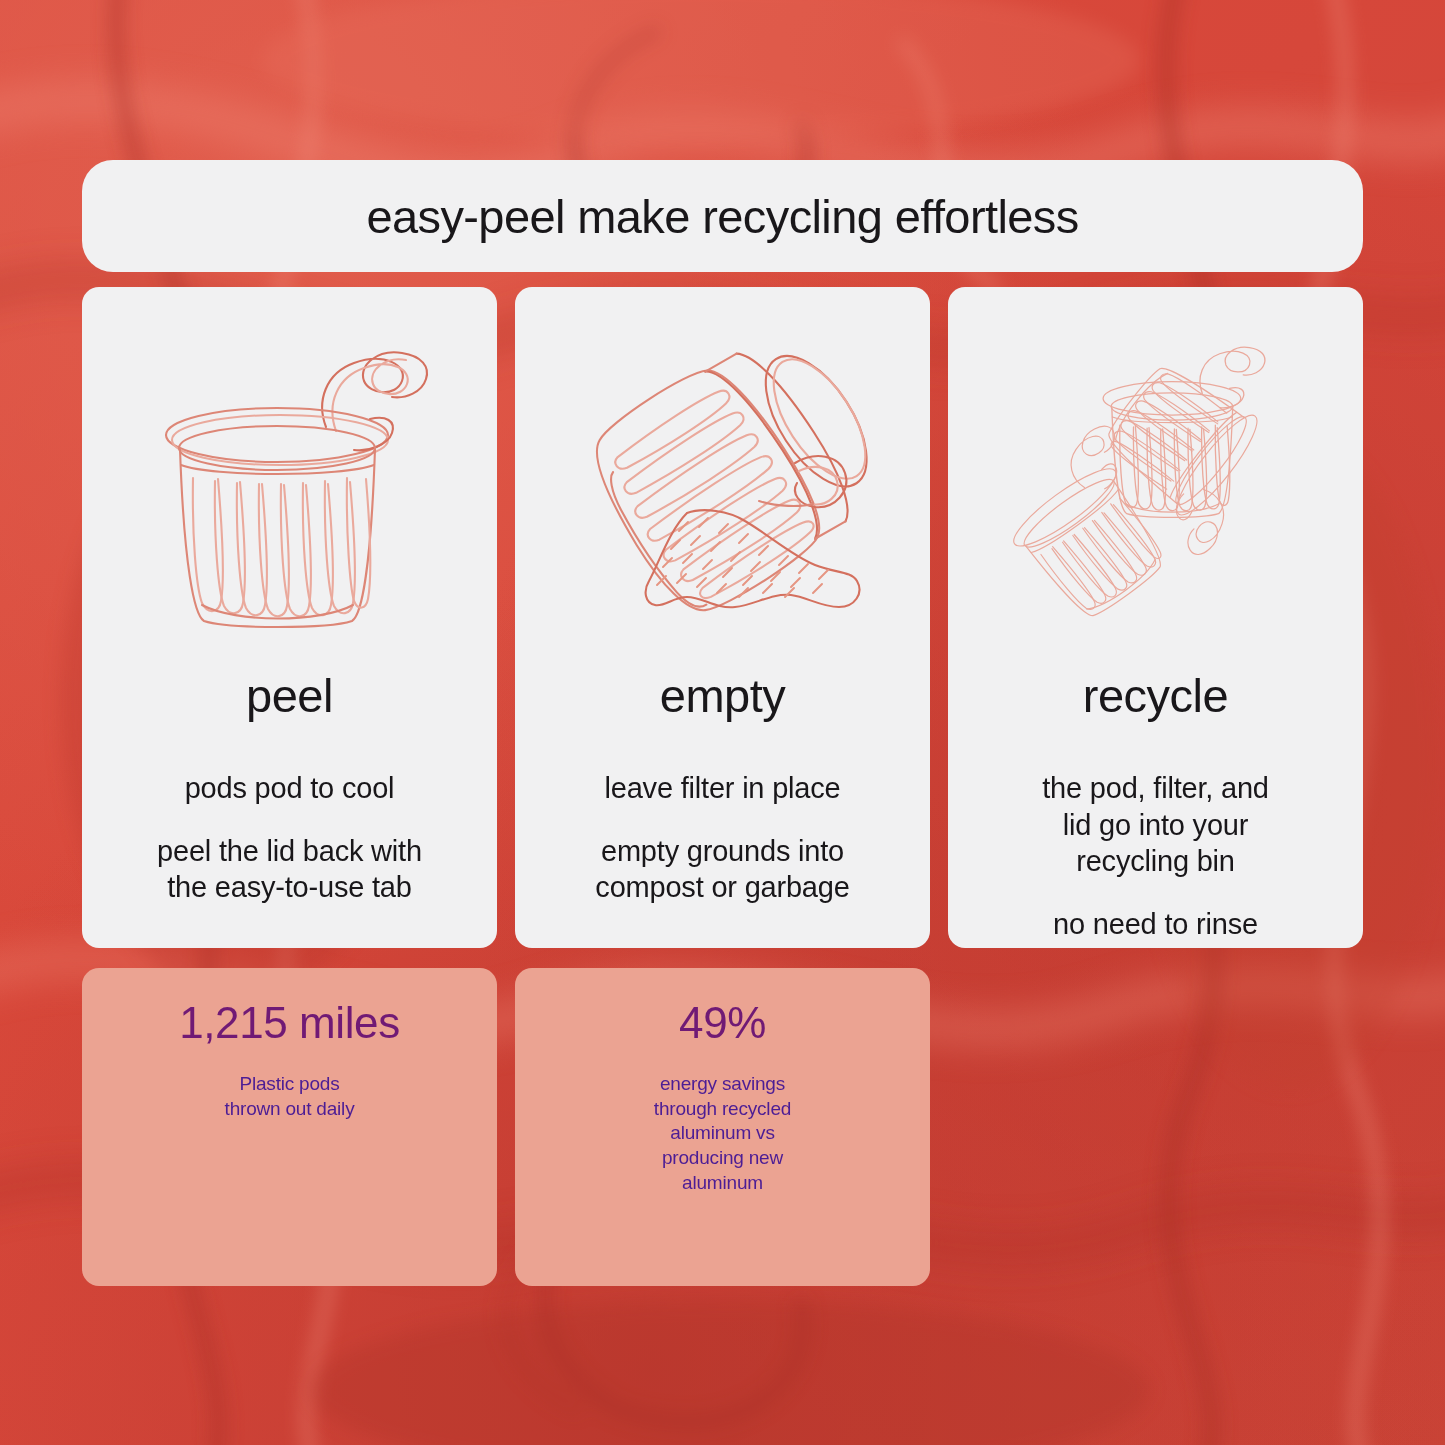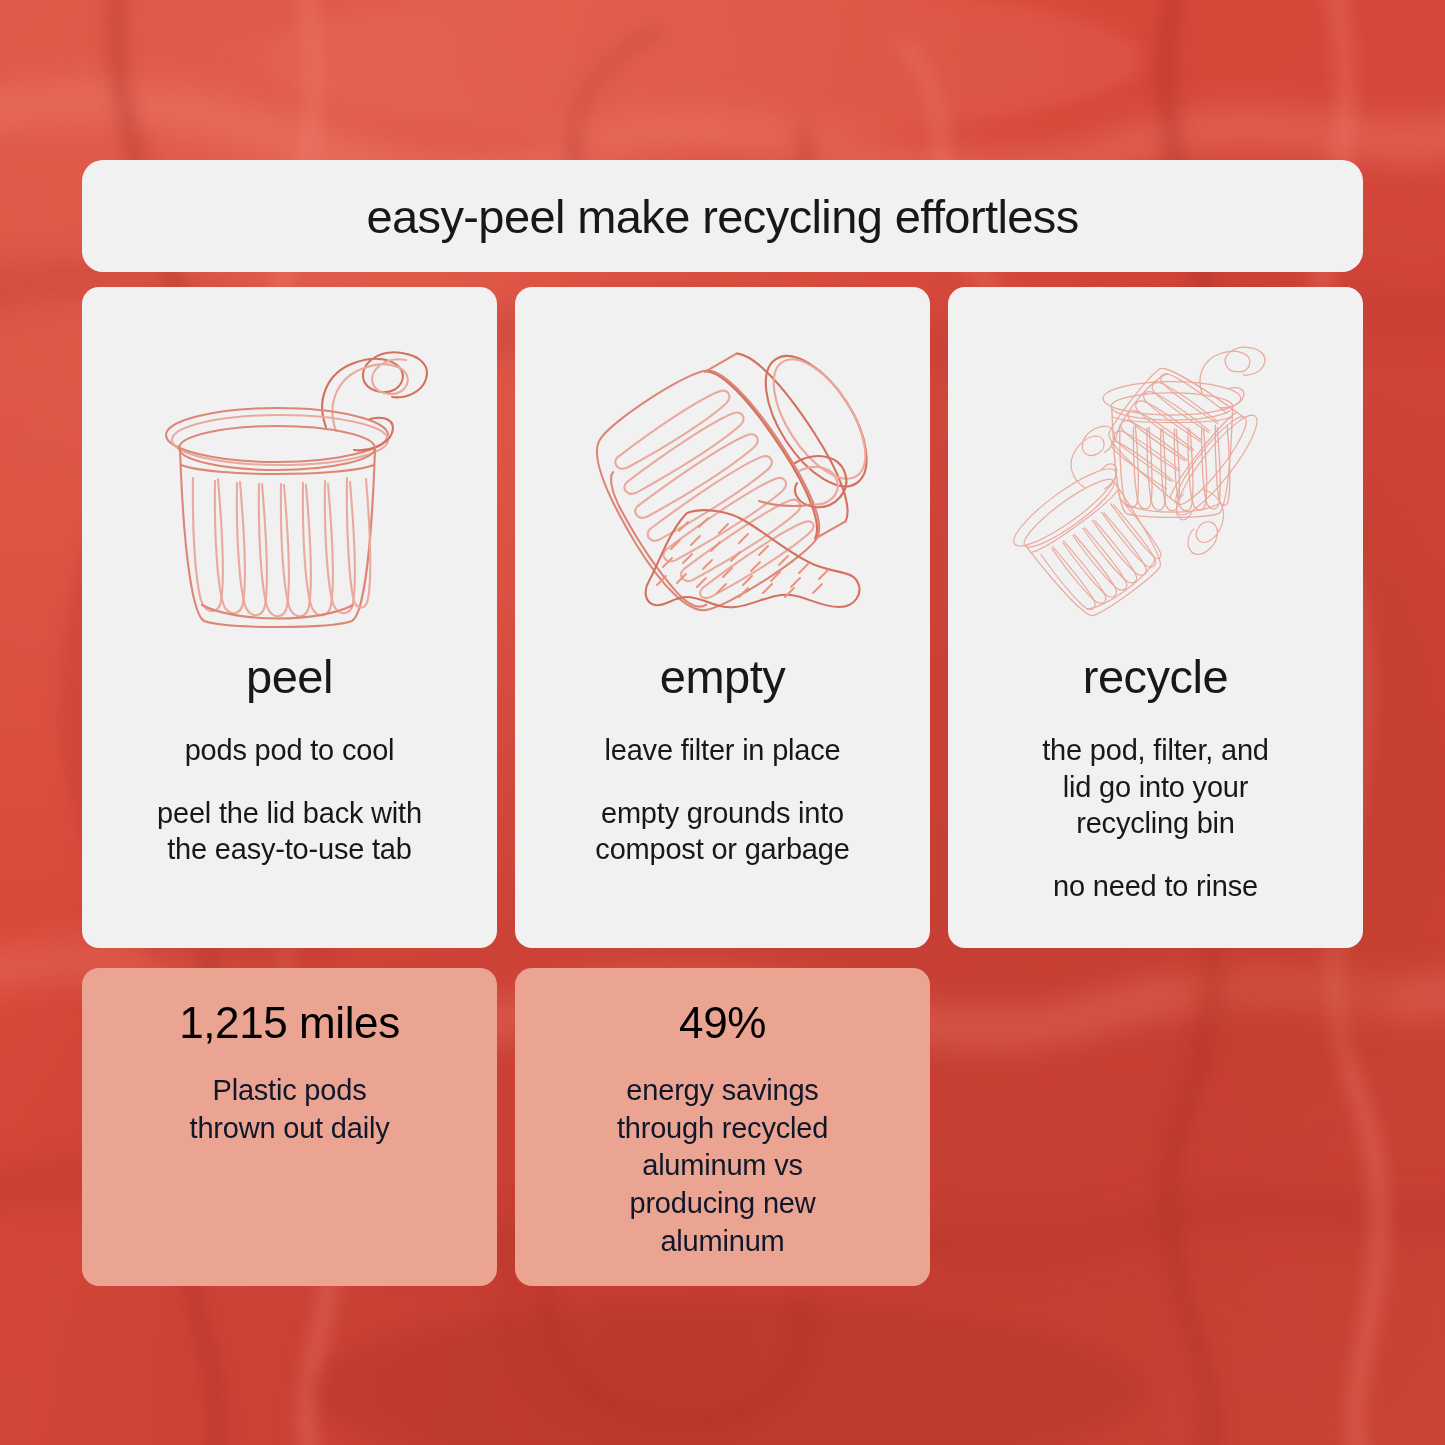--- a/index.html
+++ b/index.html
@@ -34,21 +34,21 @@
     width: 1281px;
     height: 1126px;
     z-index: 2;
   }
 
   
   #header-banner {
     width: 1281px;
     height: 112px;
     background: #f1f1f2;
-    border-radius: 21px;
+    border-radius: 31px;
     display: flex;
     align-items: center;
     justify-content: center;
   }
   #header-title {
     font-size: 47px;
     font-weight: 400;
     color: #19171a;
     letter-spacing: -0.6px;
     white-space: nowrap;
@@ -61,20 +61,21 @@
     margin-top: 15px;
   }
   .step-card {
     width: 415px;
     height: 661px;
     background: #f1f1f2;
     border-radius: 17px;
     display: flex;
     flex-direction: column;
     padding: 18px 18px 20px;
+    gap: 19px;
   }
   .step-illustration {
     width: 100%;
     height: 330px;
     display: flex;
     align-items: center;
     justify-content: center;
     flex: 0 0 auto;
   }
   .step-illustration svg { display: block; overflow: visible; }
@@ -115,29 +116,29 @@
     background: #eba392;
     border-radius: 17px;
     padding: 30px 26px 20px;
     display: flex;
     flex-direction: column;
     align-items: center;
   }
   .stat-value {
     font-size: 44px;
     font-weight: 400;
-    color: #000000;
+    color: #701a75;
     letter-spacing: -0.4px;
     text-align: center;
   }
   .stat-label {
     margin-top: 24px;
-    font-size: 29px;
+    font-size: 19px;
     line-height: 1.3;
-    color: #0f172a;
+    color: #4c1d95;
     text-align: center;
     white-space: pre-line;
     letter-spacing: -0.2px;
   }
 
   
   .pod-art {
     fill: none;
     stroke: #dd8676;
     stroke-width: 2.1;

